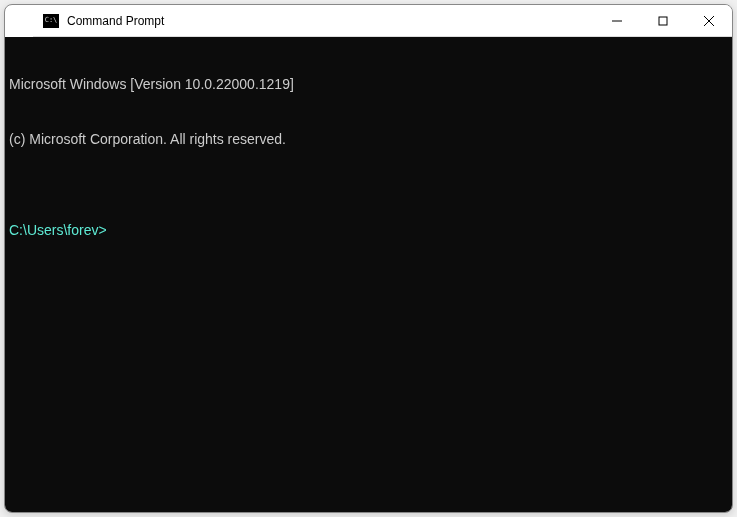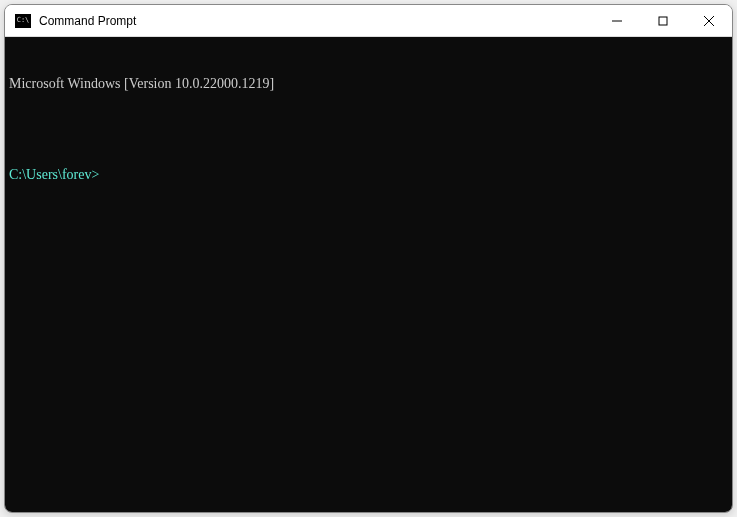--- a/index.html
+++ b/index.html
@@ -27,20 +27,21 @@
       overflow: hidden;
     }
     .titlebar {
       height: 32px;
       background: #fff;
       display: flex;
       align-items: center;
       padding-left: 10px;
       border-bottom: 1px solid #ddd;
       flex-shrink: 0;
+      margin-left: 28px;
     }
     .titlebar-icon {
       width: 16px;
       height: 14px;
       background: #000;
       position: relative;
       margin-right: 8px;
       display: inline-flex;
       align-items: center;
       justify-content: center;
@@ -72,21 +73,21 @@
       border: none;
     }
     .ctrl svg {
       width: 10px;
       height: 10px;
     }
     .terminal {
       flex: 1;
       background: #0c0c0c;
       color: #cccccc;
-      font-family: Liberation Serif, serif;
+      font-family: Liberation Sans, sans-serif;
       font-size: 14px;
       line-height: 1.3;
       padding: 2px 4px;
       white-space: pre;
       overflow: hidden;
     }
     .line {
       display: block;
     }
     .prompt-line {
@@ -129,18 +130,19 @@
       <button class="ctrl close">
         <svg viewBox="0 0 10 10">
           <line x1="0" y1="0" x2="10" y2="10" stroke="#000" stroke-width="1"></line>
           <line x1="10" y1="0" x2="0" y2="10" stroke="#000" stroke-width="1"></line>
         </svg>
       </button>
     </div>
   </div>
   <div class="terminal">
     <span class="line">Microsoft Windows [Version 10.0.22000.1219]</span>
+    <span class="line">(c) Microsoft Corporation. All rights reserved.</span>
     <span class="line"></span>
     <div class="prompt-line">
       <span class="prompt">C:\Users\forev&gt;</span>
     </div>
   </div>
 </div>
 
 </body></html>

